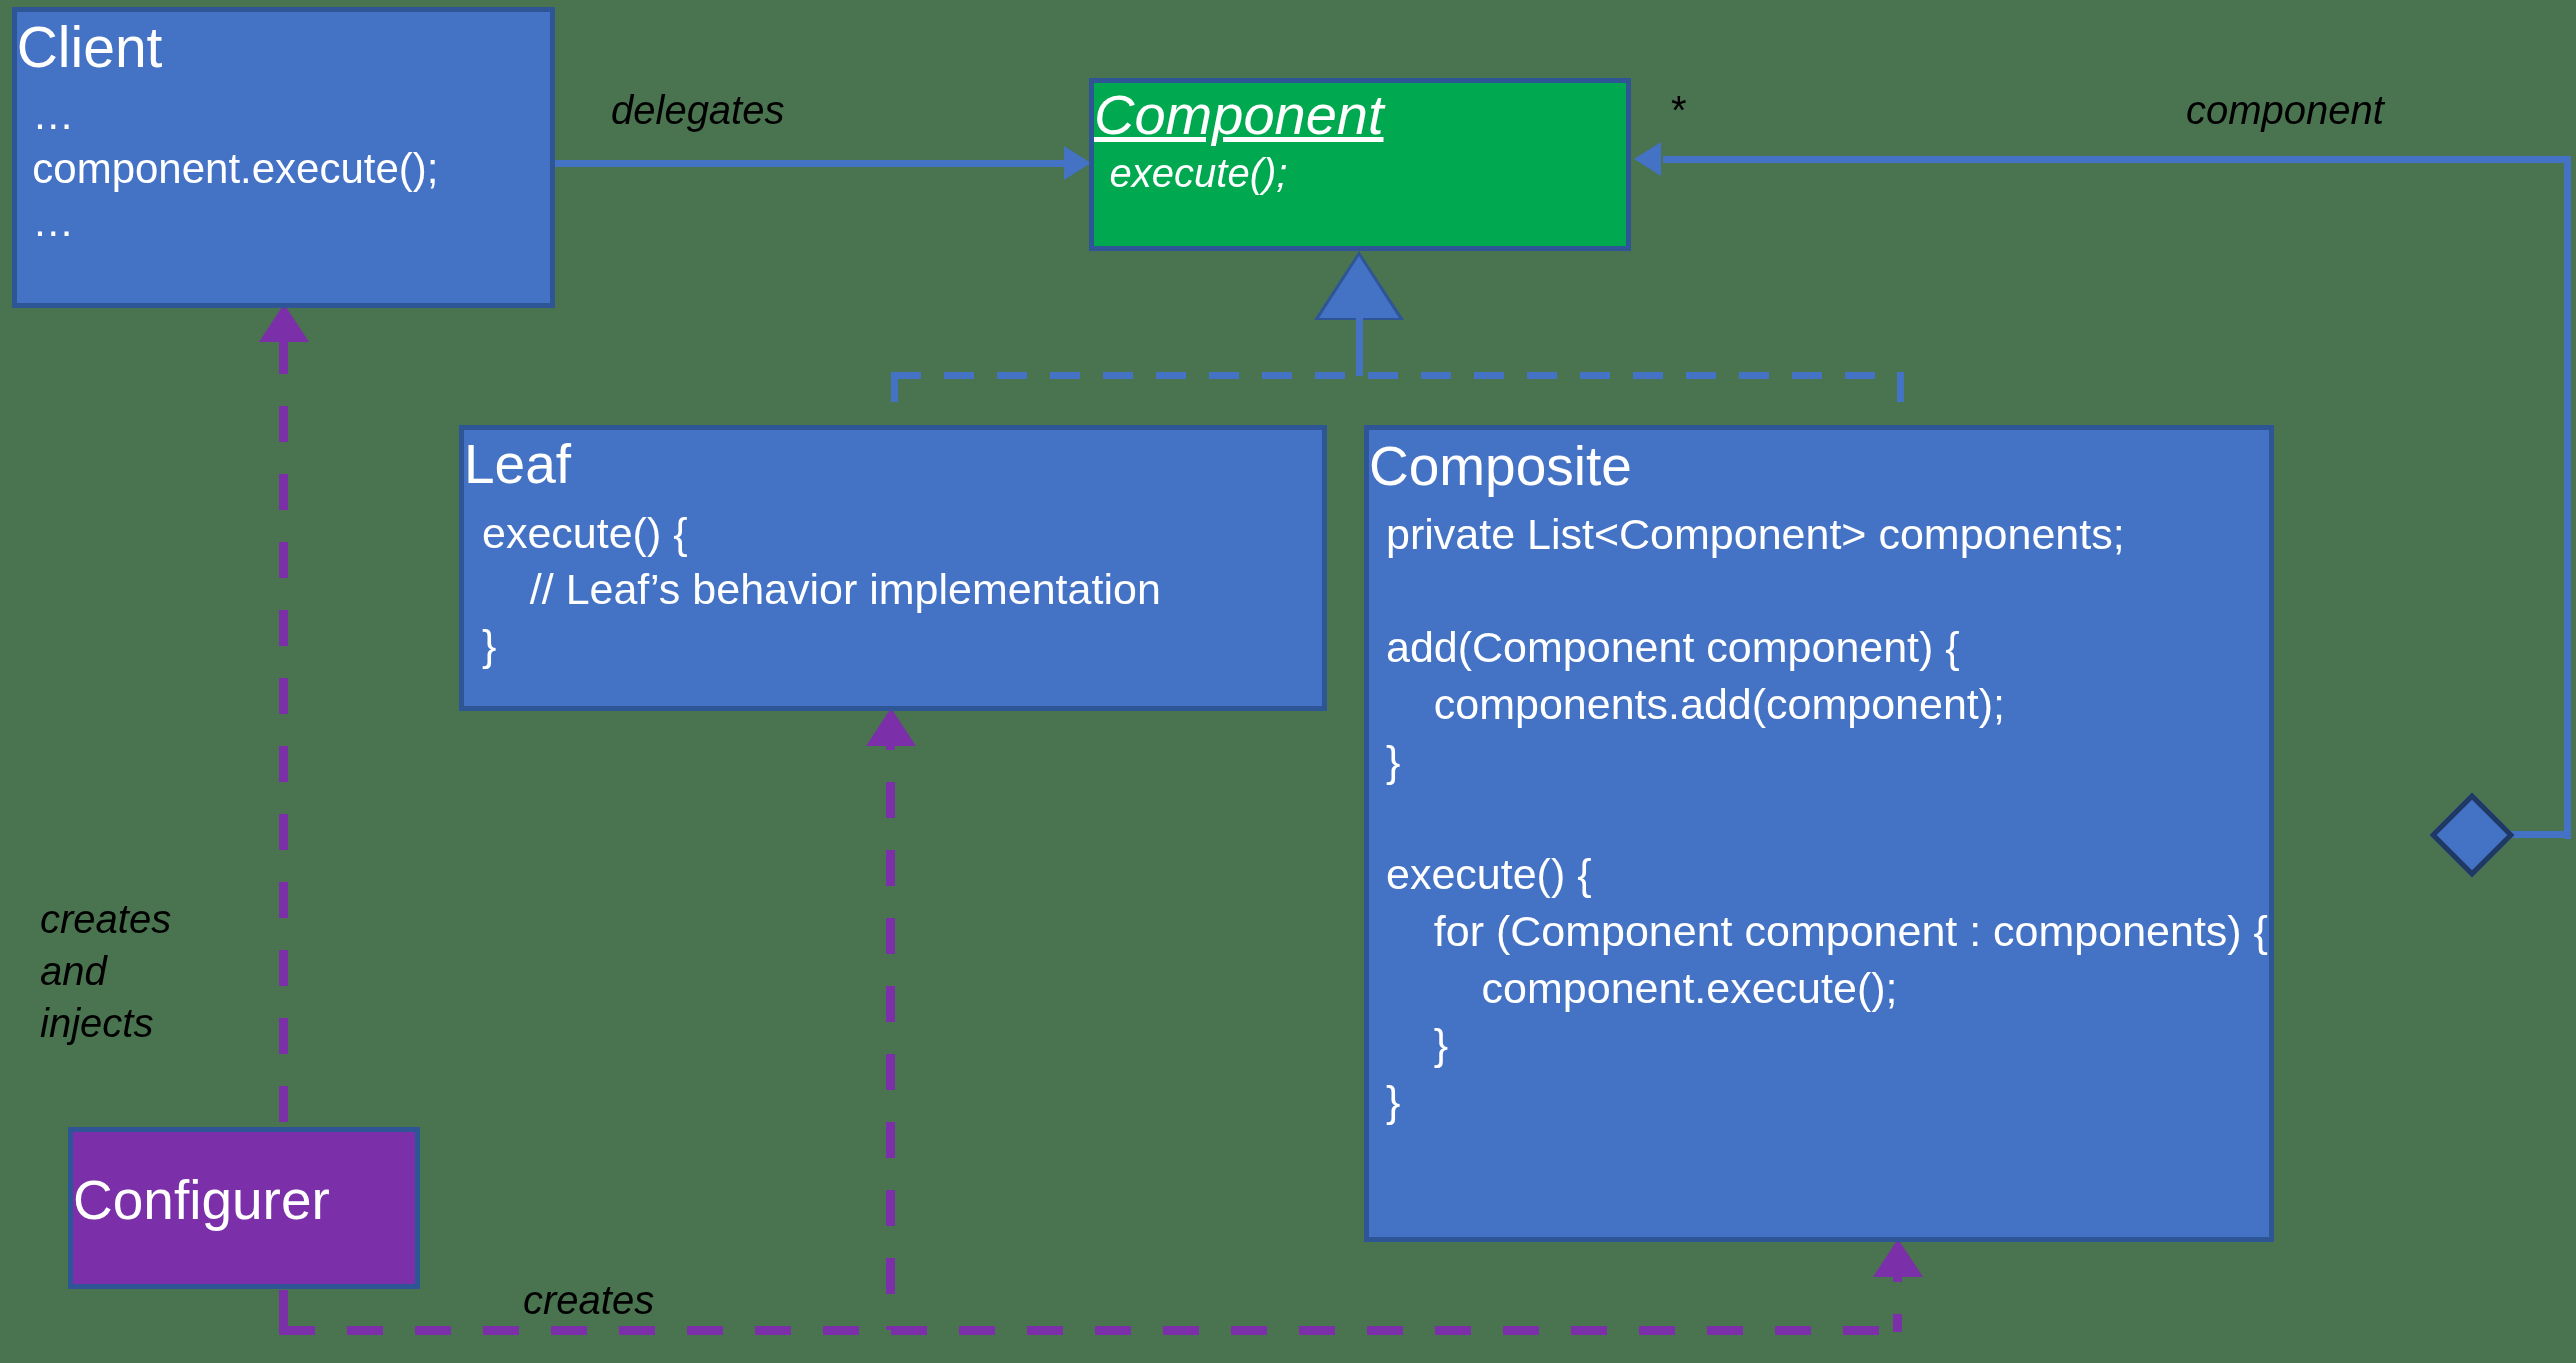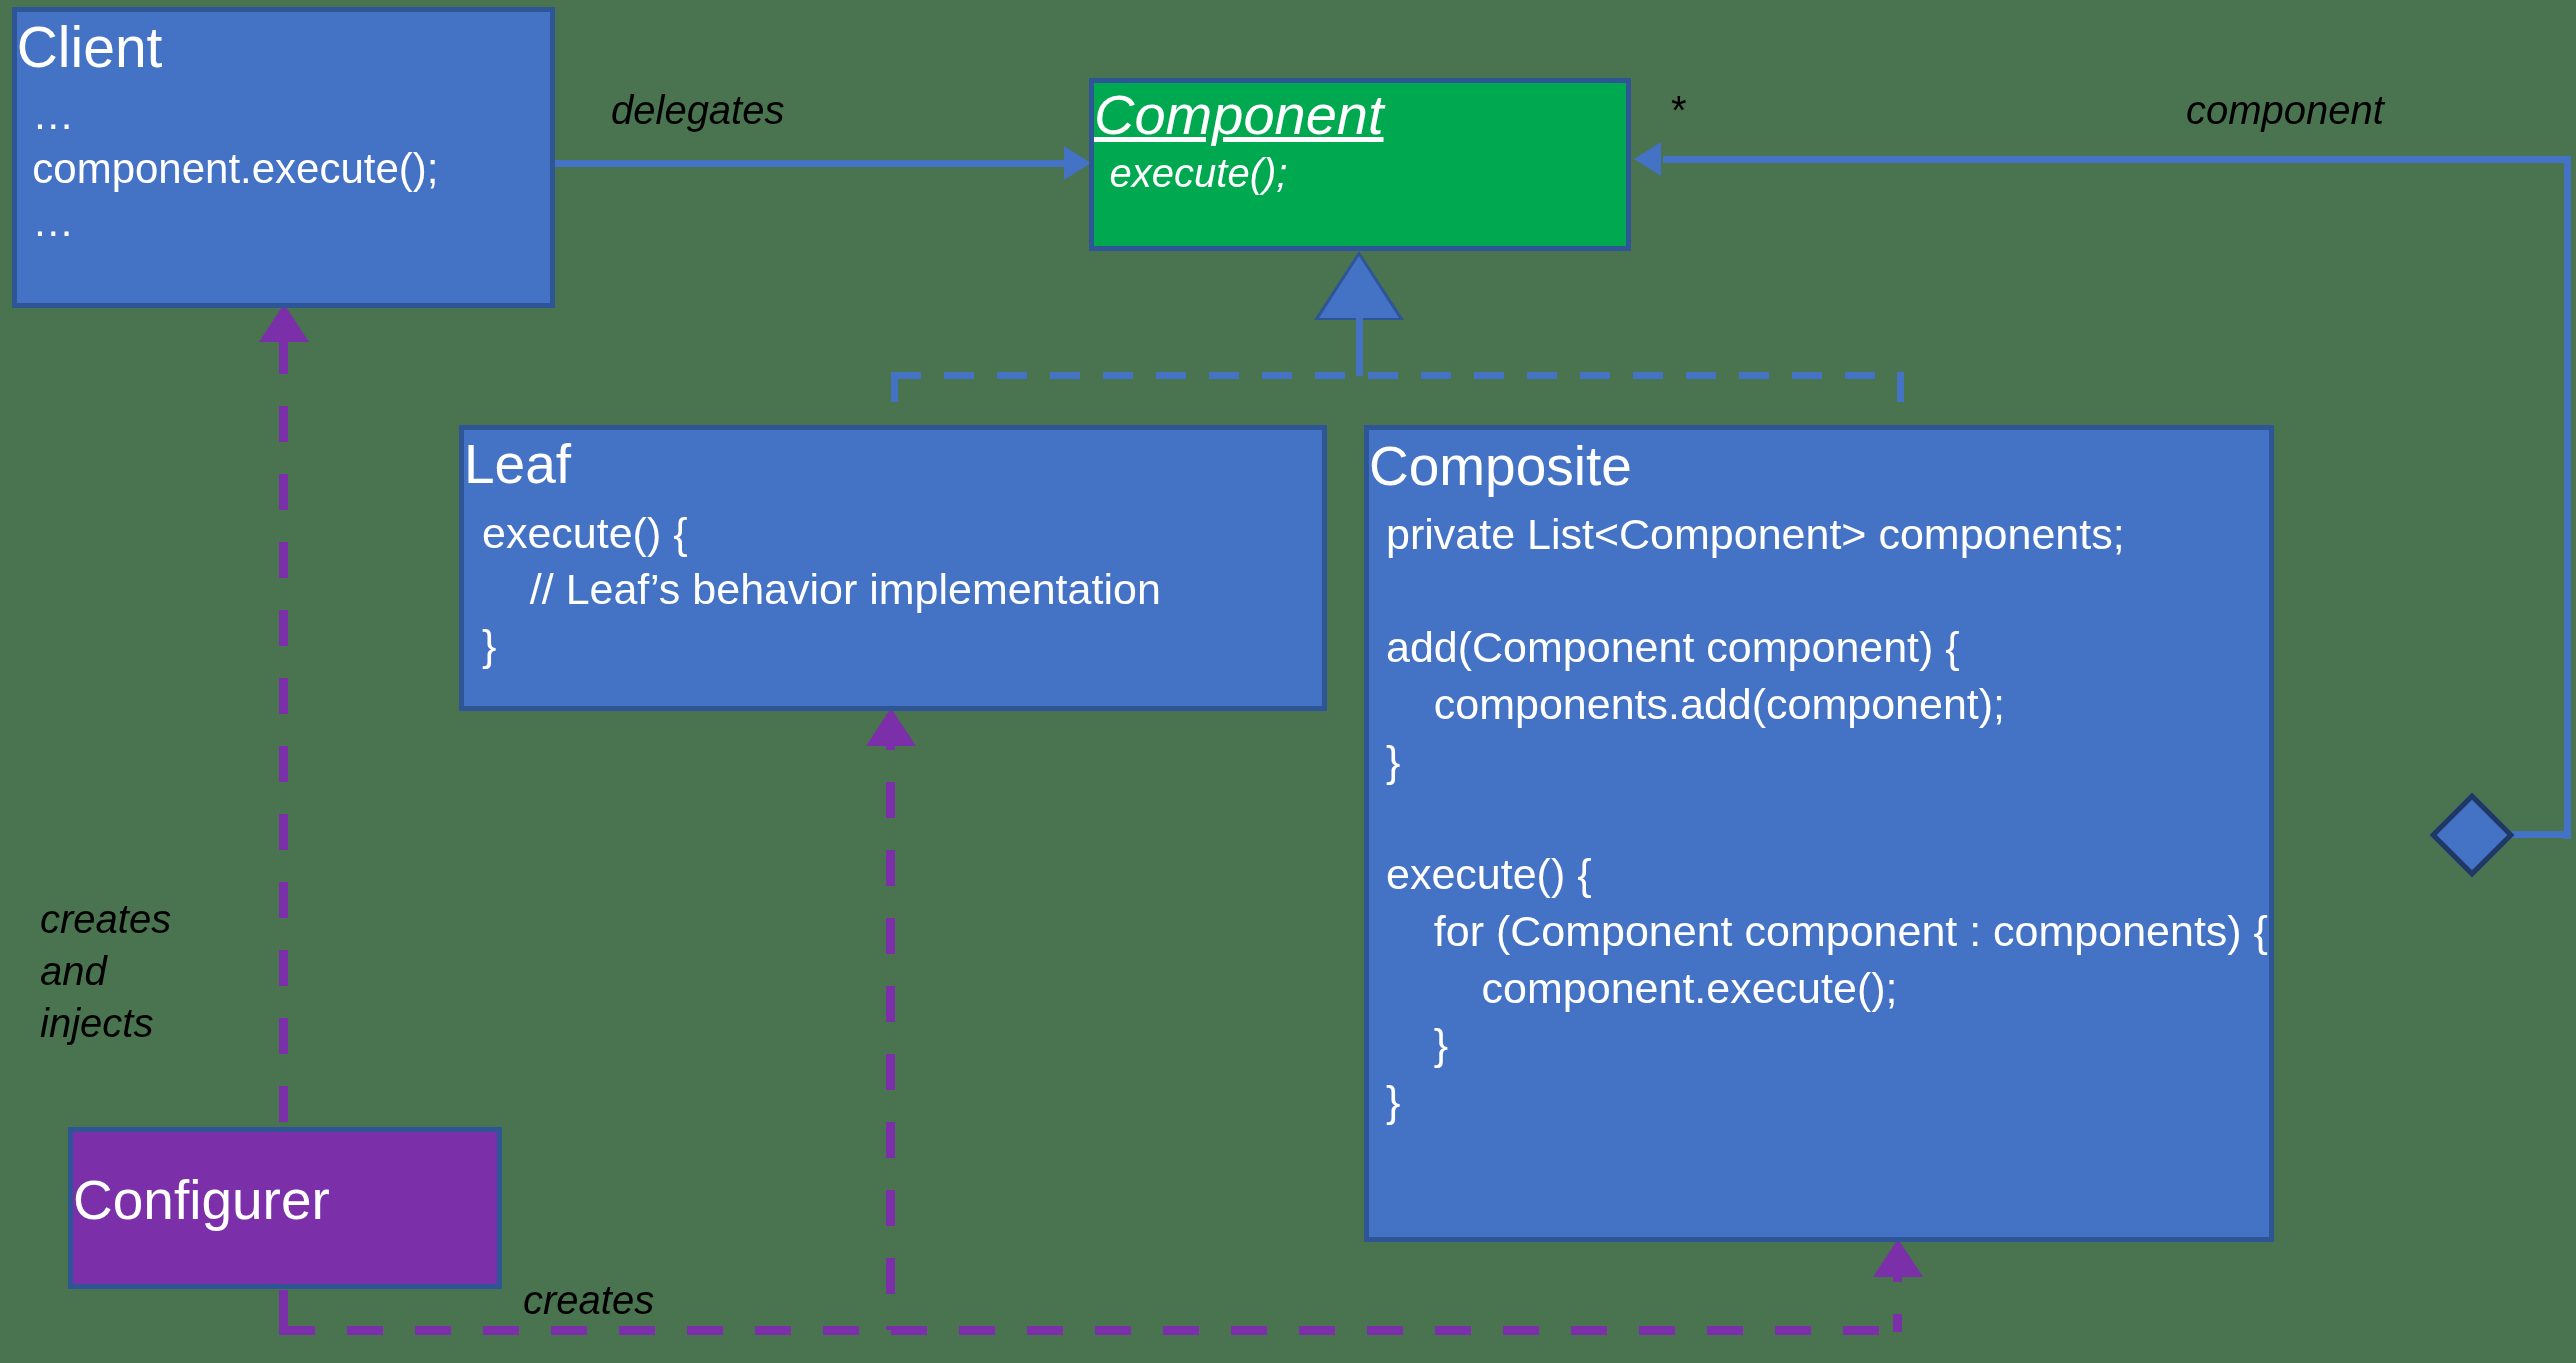--- a/index.html
+++ b/index.html
@@ -63,21 +63,21 @@
   .box-leaf .box-body  { font-size: 43px; line-height: 1.30; margin-top: 14.3px; padding-left: 18px; }
 
   .box-composite {
     left: 1364px; top: 425px; width: 910px; height: 817px;
     background: #4472c4;
   }
   .box-composite .box-title { font-size: 55px; margin-top: 7.8px; }
   .box-composite .box-body  { font-size: 43px; line-height: 1.32; margin-top: 11.7px; padding-left: 17px; }
 
   .box-configurer {
-    left: 68px; top: 1127px; width: 434px; height: 162px;
+    left: 68px; top: 1127px; width: 352px; height: 162px;
     background: #7b2fa8;
   }
   .box-configurer .box-title { font-size: 55px; margin-top: 40px; }
 
   
   .line      { position: absolute; background: #4472c4; }
   .line-h    { height: 7.1px; }
   .line-v    { width: 7.1px; }
 
   .dash-blue-h {

